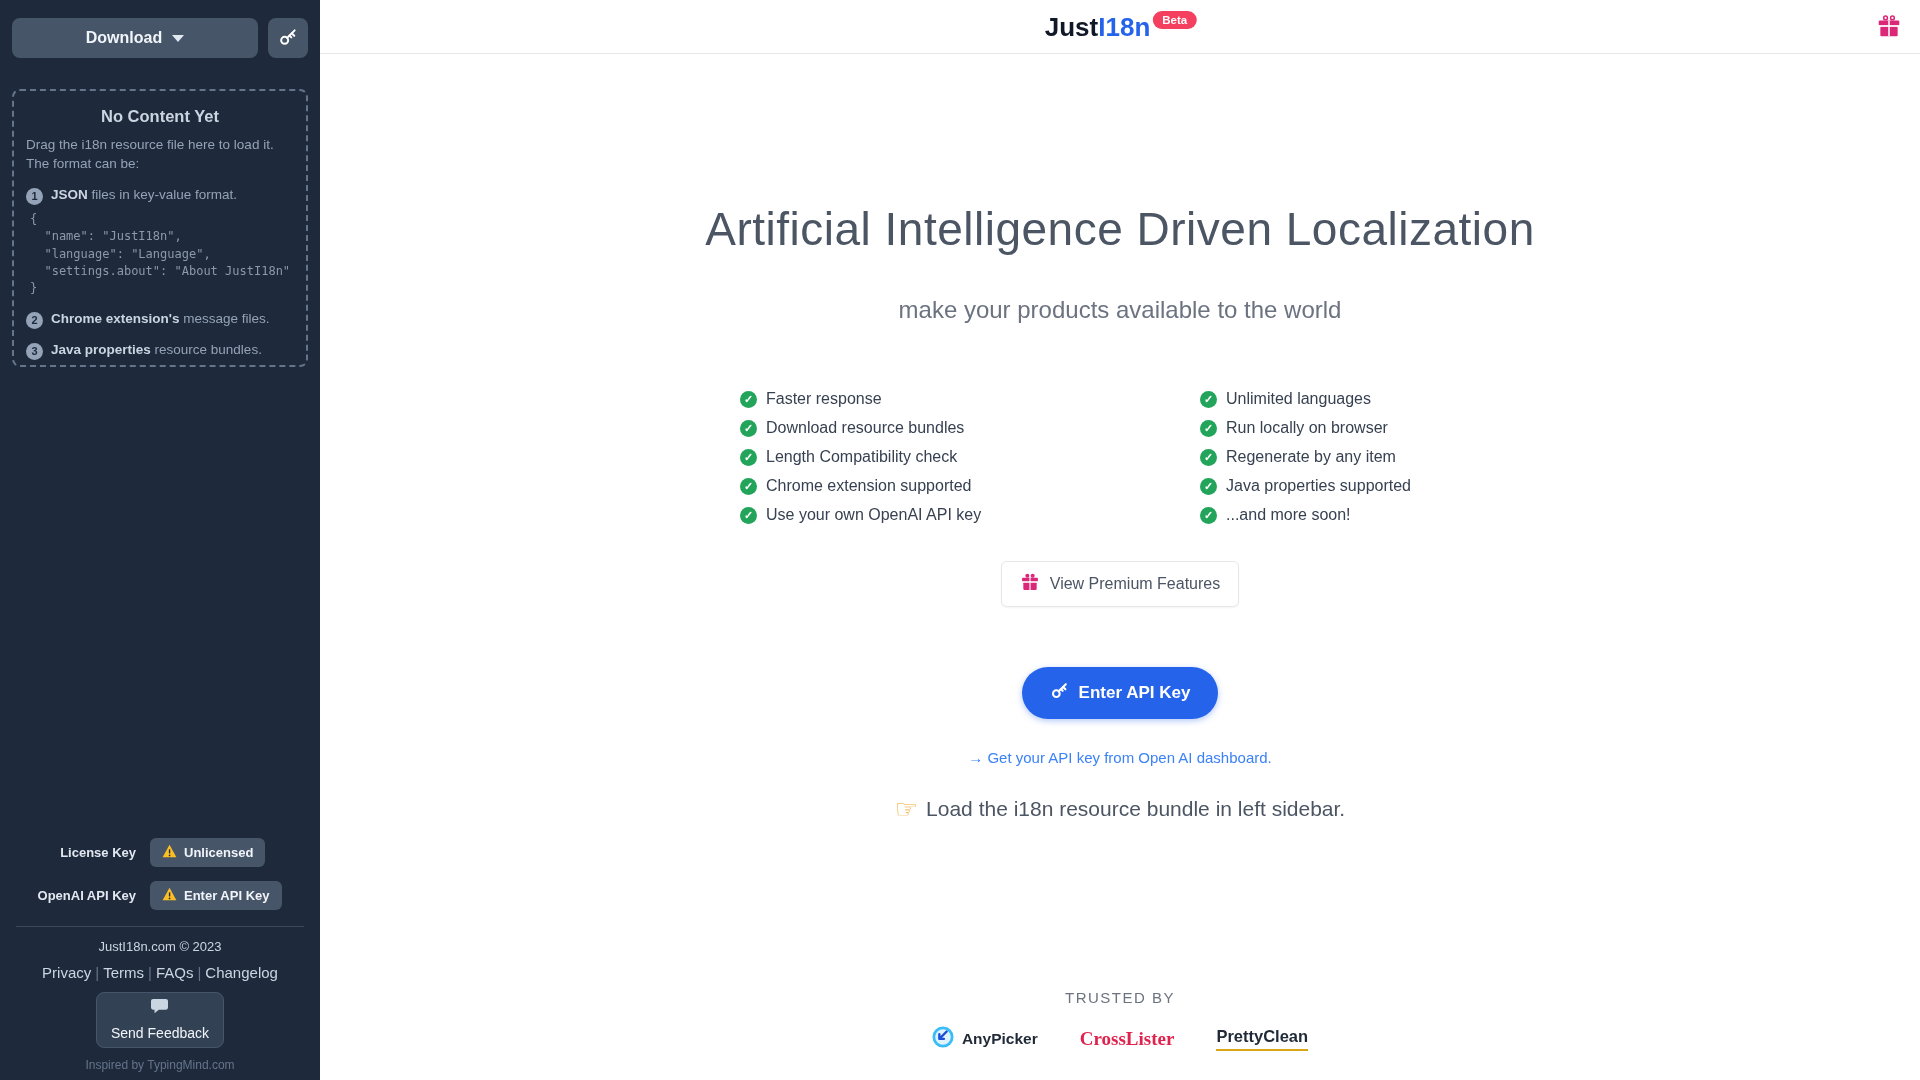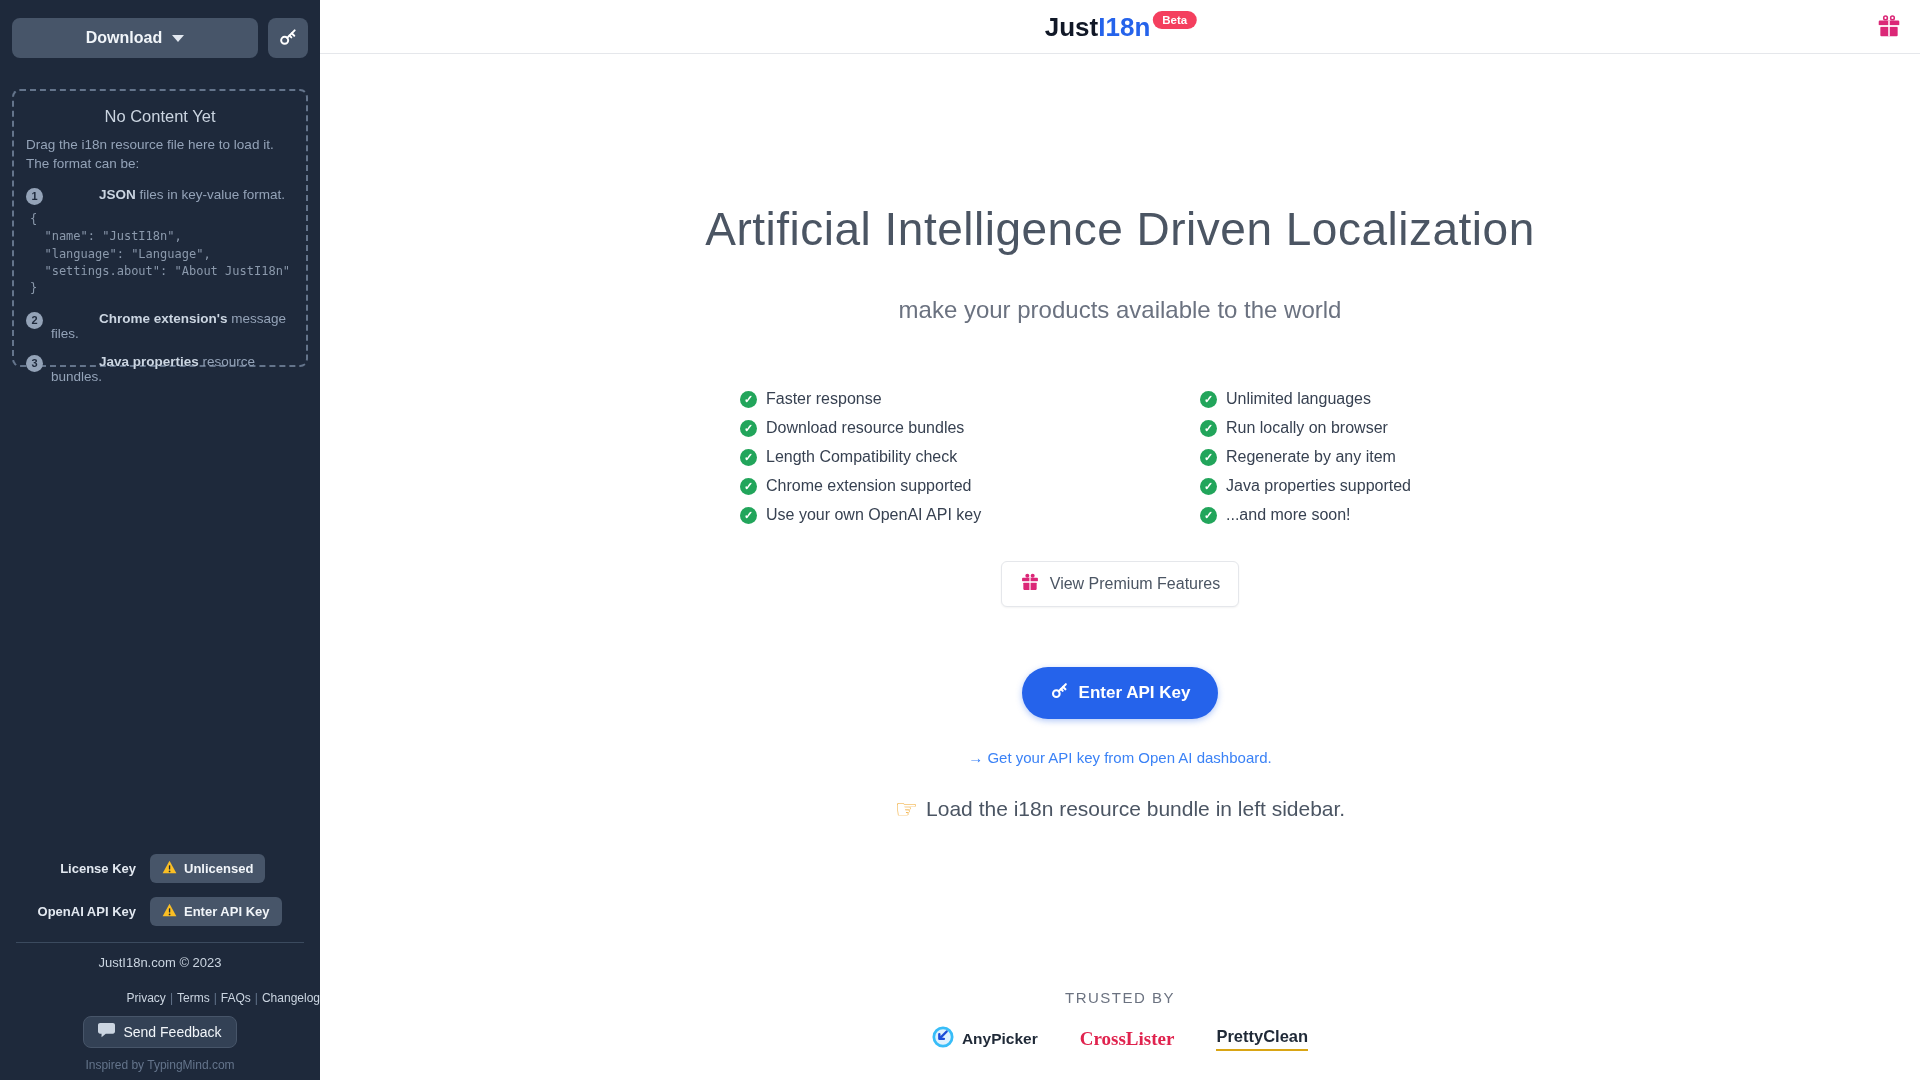--- a/index.html
+++ b/index.html
@@ -20,47 +20,47 @@
   .chevron { width: 0; height: 0; border-left: 6px solid transparent; border-right: 6px solid transparent; border-top: 7px solid #e2e8f0; }
   .icon-btn {
     width: 40px; height: 40px; background: #475569; border: none; border-radius: 8px;
     display: flex; align-items: center; justify-content: center; cursor: pointer; flex: none;
   }
 
   .dropzone {
     margin: 13px 12px 0 12px; height: 278px;
     border: 2px dashed #64748b; border-radius: 8px; padding: 16px 12px 12px 12px;
   }
-  .dz-title { text-align: center; font-size: 16.5px; color: #cbd5e1; margin-bottom: 10px; font-weight: 400; }
+  .dz-title { text-align: center; font-size: 16.5px; color: #cbd5e1; margin-bottom: 10px; font-weight: 700; }
   .dz-desc { font-size: 13.5px; line-height: 1.4; color: #94a3b8; }
   .dz-item { display: flex; align-items: flex-start; gap: 8px; margin-top: 13px; font-size: 13.5px; color: #94a3b8; }
-  .dz-item b { color: #cbd5e1; margin-left: 48px; }
+  .dz-item b { color: #cbd5e1; }
   .num-circle {
     flex: none; width: 17px; height: 17px; border-radius: 50%; background: #94a3b8;
     color: #1e293b; font-size: 11px; font-weight: 700; display: flex; align-items: center; justify-content: center; margin-top: 1px;
   }
   .dz-code { margin: 6px 0 0 4px; font-family: "DejaVu Sans Mono", monospace; font-size: 12px; line-height: 1.45; color: #8b99ac; white-space: pre; }
 
   .sidebar-bottom { position: absolute; left: 0; right: 0; bottom: 8px; }
   .key-row { display: flex; align-items: center; margin: 0 20px 14px 0; }
   .key-row .lbl { width: 150px; text-align: right; font-size: 13px; font-weight: 700; color: #e2e8f0; padding-right: 14px; }
   .warn-badge {
     display: inline-flex; align-items: center; gap: 7px; background: #475569; border: none;
     border-radius: 6px; padding: 6px 12px; color: #f1f5f9; font-size: 13px; font-weight: 700;
     font-family: inherit; cursor: pointer;
   }
   .sb-divider { border-top: 1px solid #3b4a5e; margin: 16px 16px 12px 16px; }
   .sb-copy { text-align: center; font-size: 13px; font-weight: 400; color: #cbd5e1; }
-  .sb-links { text-align: right; font-size: 12px; color: #cbd5e1; margin-top: 21px; }
+  .sb-links { text-align: center; font-size: 15px; color: #cbd5e1; margin-top: 10px; }
   .sb-links a { color: #cbd5e1; text-decoration: none; cursor: pointer; }
   .sb-links .sep { color: #64748b; margin: 0 4px; }
   .feedback-btn {
     display: flex; align-items: center; gap: 8px; margin: 11px auto 0 auto;
     background: #334155; border: 1px solid #475569; border-radius: 8px; padding: 6px 14px;
-    color: #f1f5f9; font-size: 14px; font-family: inherit; cursor: pointer;
+    color: #f1f5f9; font-size: 14px; font-family: inherit; cursor: pointer; flex-direction: column;
   }
   .sb-inspired { text-align: center; font-size: 12px; color: #64748b; margin-top: 10px; }
 
   
   .main { margin-left: 320px; height: 100%; }
   .topbar { position: relative; height: 54px; border-bottom: 1px solid #e5e7eb; }
   .logo-wrap { position: absolute; left: 50%; top: 12px; transform: translateX(-50%); white-space: nowrap; }
   .logo-just { font-size: 26px; font-weight: 800; color: #111827; }
   .logo-i18n { font-size: 26px; font-weight: 800; color: #2563eb; }
   .beta-badge {

